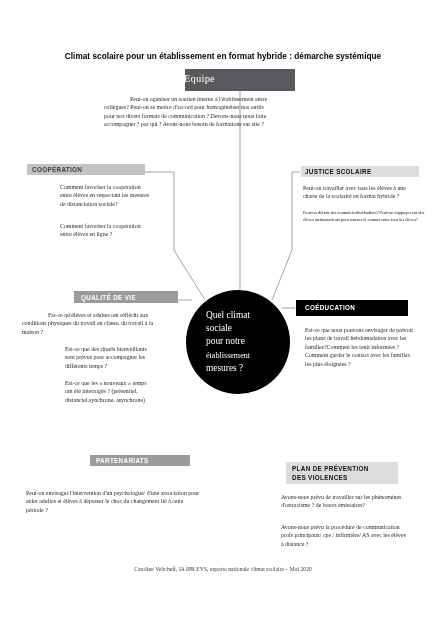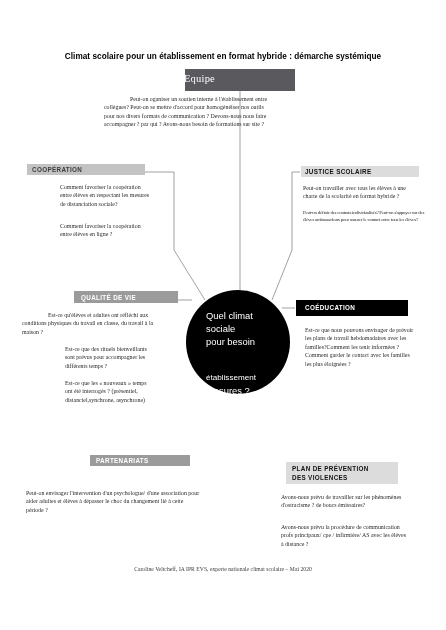--- a/index.html
+++ b/index.html
@@ -57,27 +57,26 @@
     background: #000000;
     z-index: 5;
   }
   .hub-text {
     position: absolute;
     left: 206px;
     top: 309px;
     width: 84px;
     z-index: 6;
     color: #ffffff;
-    font-family: Liberation Sans, sans-serif;
+    font-family: Liberation Serif, serif;
     font-size: 9.4px;
     line-height: 13.2px;
   }
   .hub-text .small {
     font-size: 8.1px;
-    margin-top: 22px;
   }
 
   
   .equipe-box {
     position: absolute;
     left: 185px;
     top: 69px;
     width: 110px;
     height: 22px;
     background: #5a5a5e;
@@ -191,20 +190,20 @@
   <div class="bar bar-light" style="left:286px; top:462px; width:112px; height:22px;"></div>
   <div class="bar-label label-black" style="left:292px; top:465px;">PLAN DE PRÉVENTION</div>
   <div class="bar-label label-black" style="left:292px; top:474px;">DES VIOLENCES</div>
   <div class="body-text" style="left:281px; top:493px; width:126px;">Avons-nous prévu de travailler sur les phénomènes d'ostracisme ? de boucs émissaires?</div>
   <div class="body-text" style="left:281px; top:523px; width:126px;">Avons-nous prévu la procédure de communication profs principaux/ cpe / infirmière/ AS avec les élèves  à distance ?</div>
 
   <div class="hub"></div>
   <div class="hub-text">
     <div>Quel climat</div>
     <div>sociale</div>
-    <div>pour besoin</div>
+    <div>pour notre</div>
     <div class="small">établissement</div>
     <div>mesures ?</div>
   </div>
 
   <div class="credit">Caroline Veltcheff,  IA IPR EVS, experte nationale climat scolaire – Mai 2020</div>
 
 </div>
 
 </body></html>

